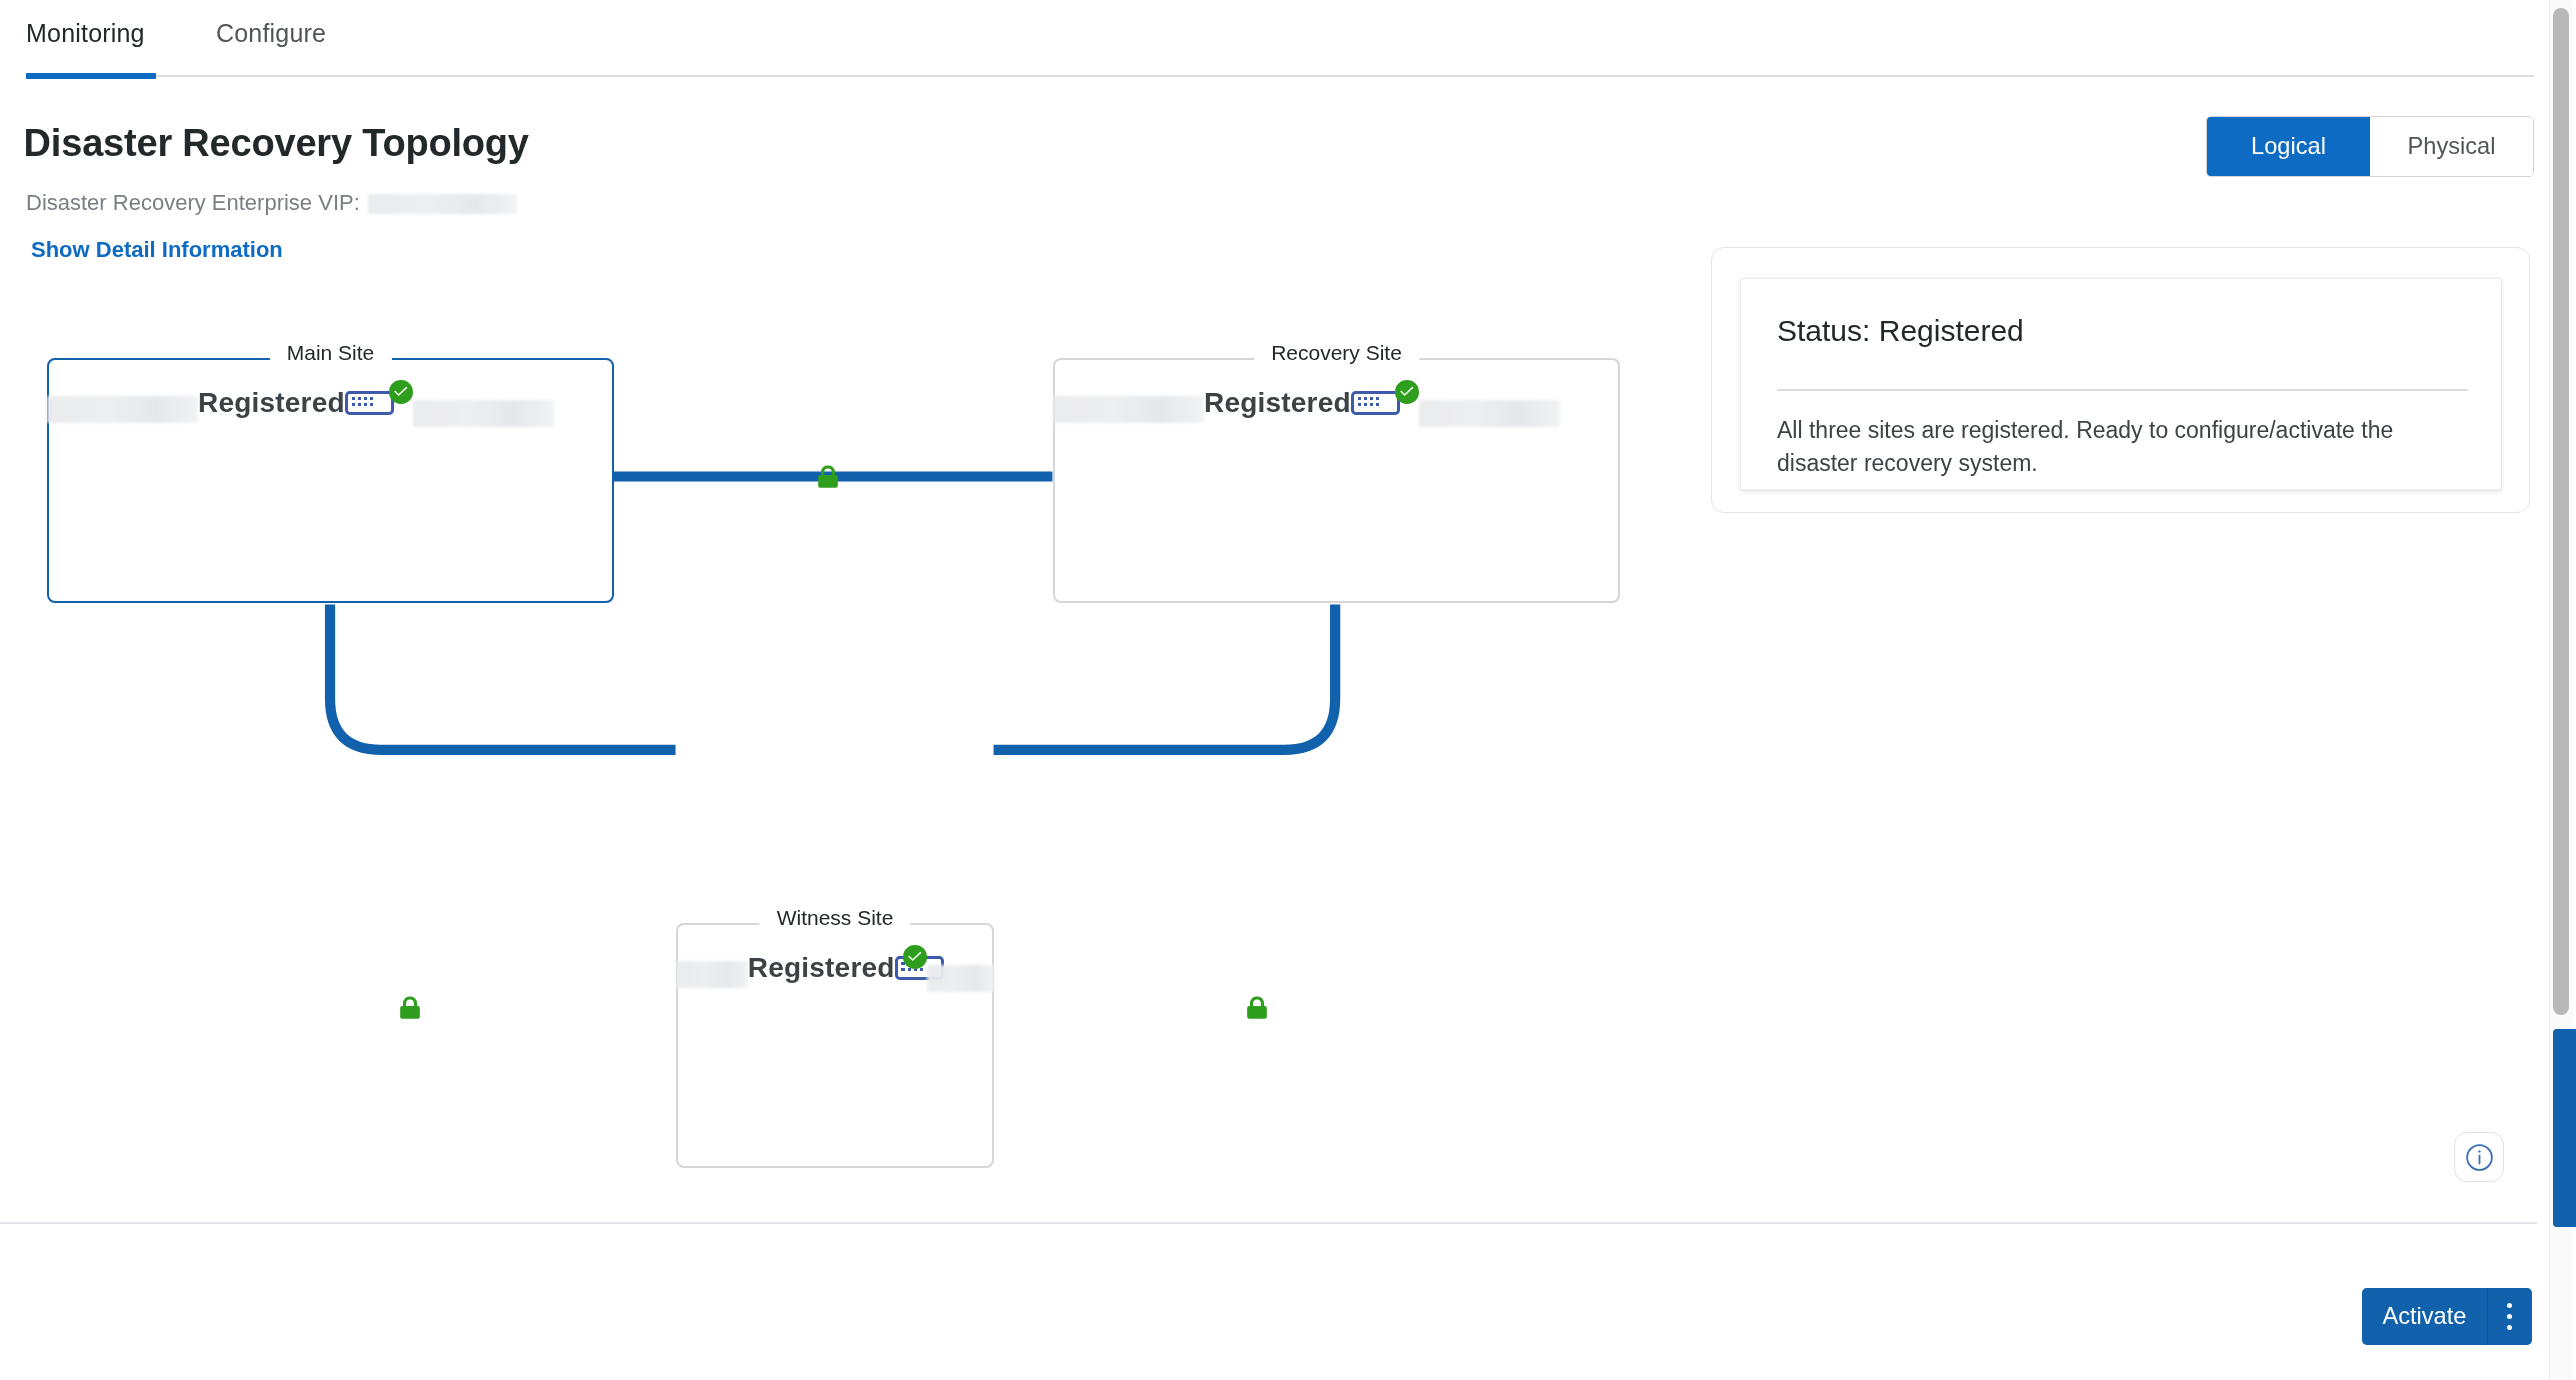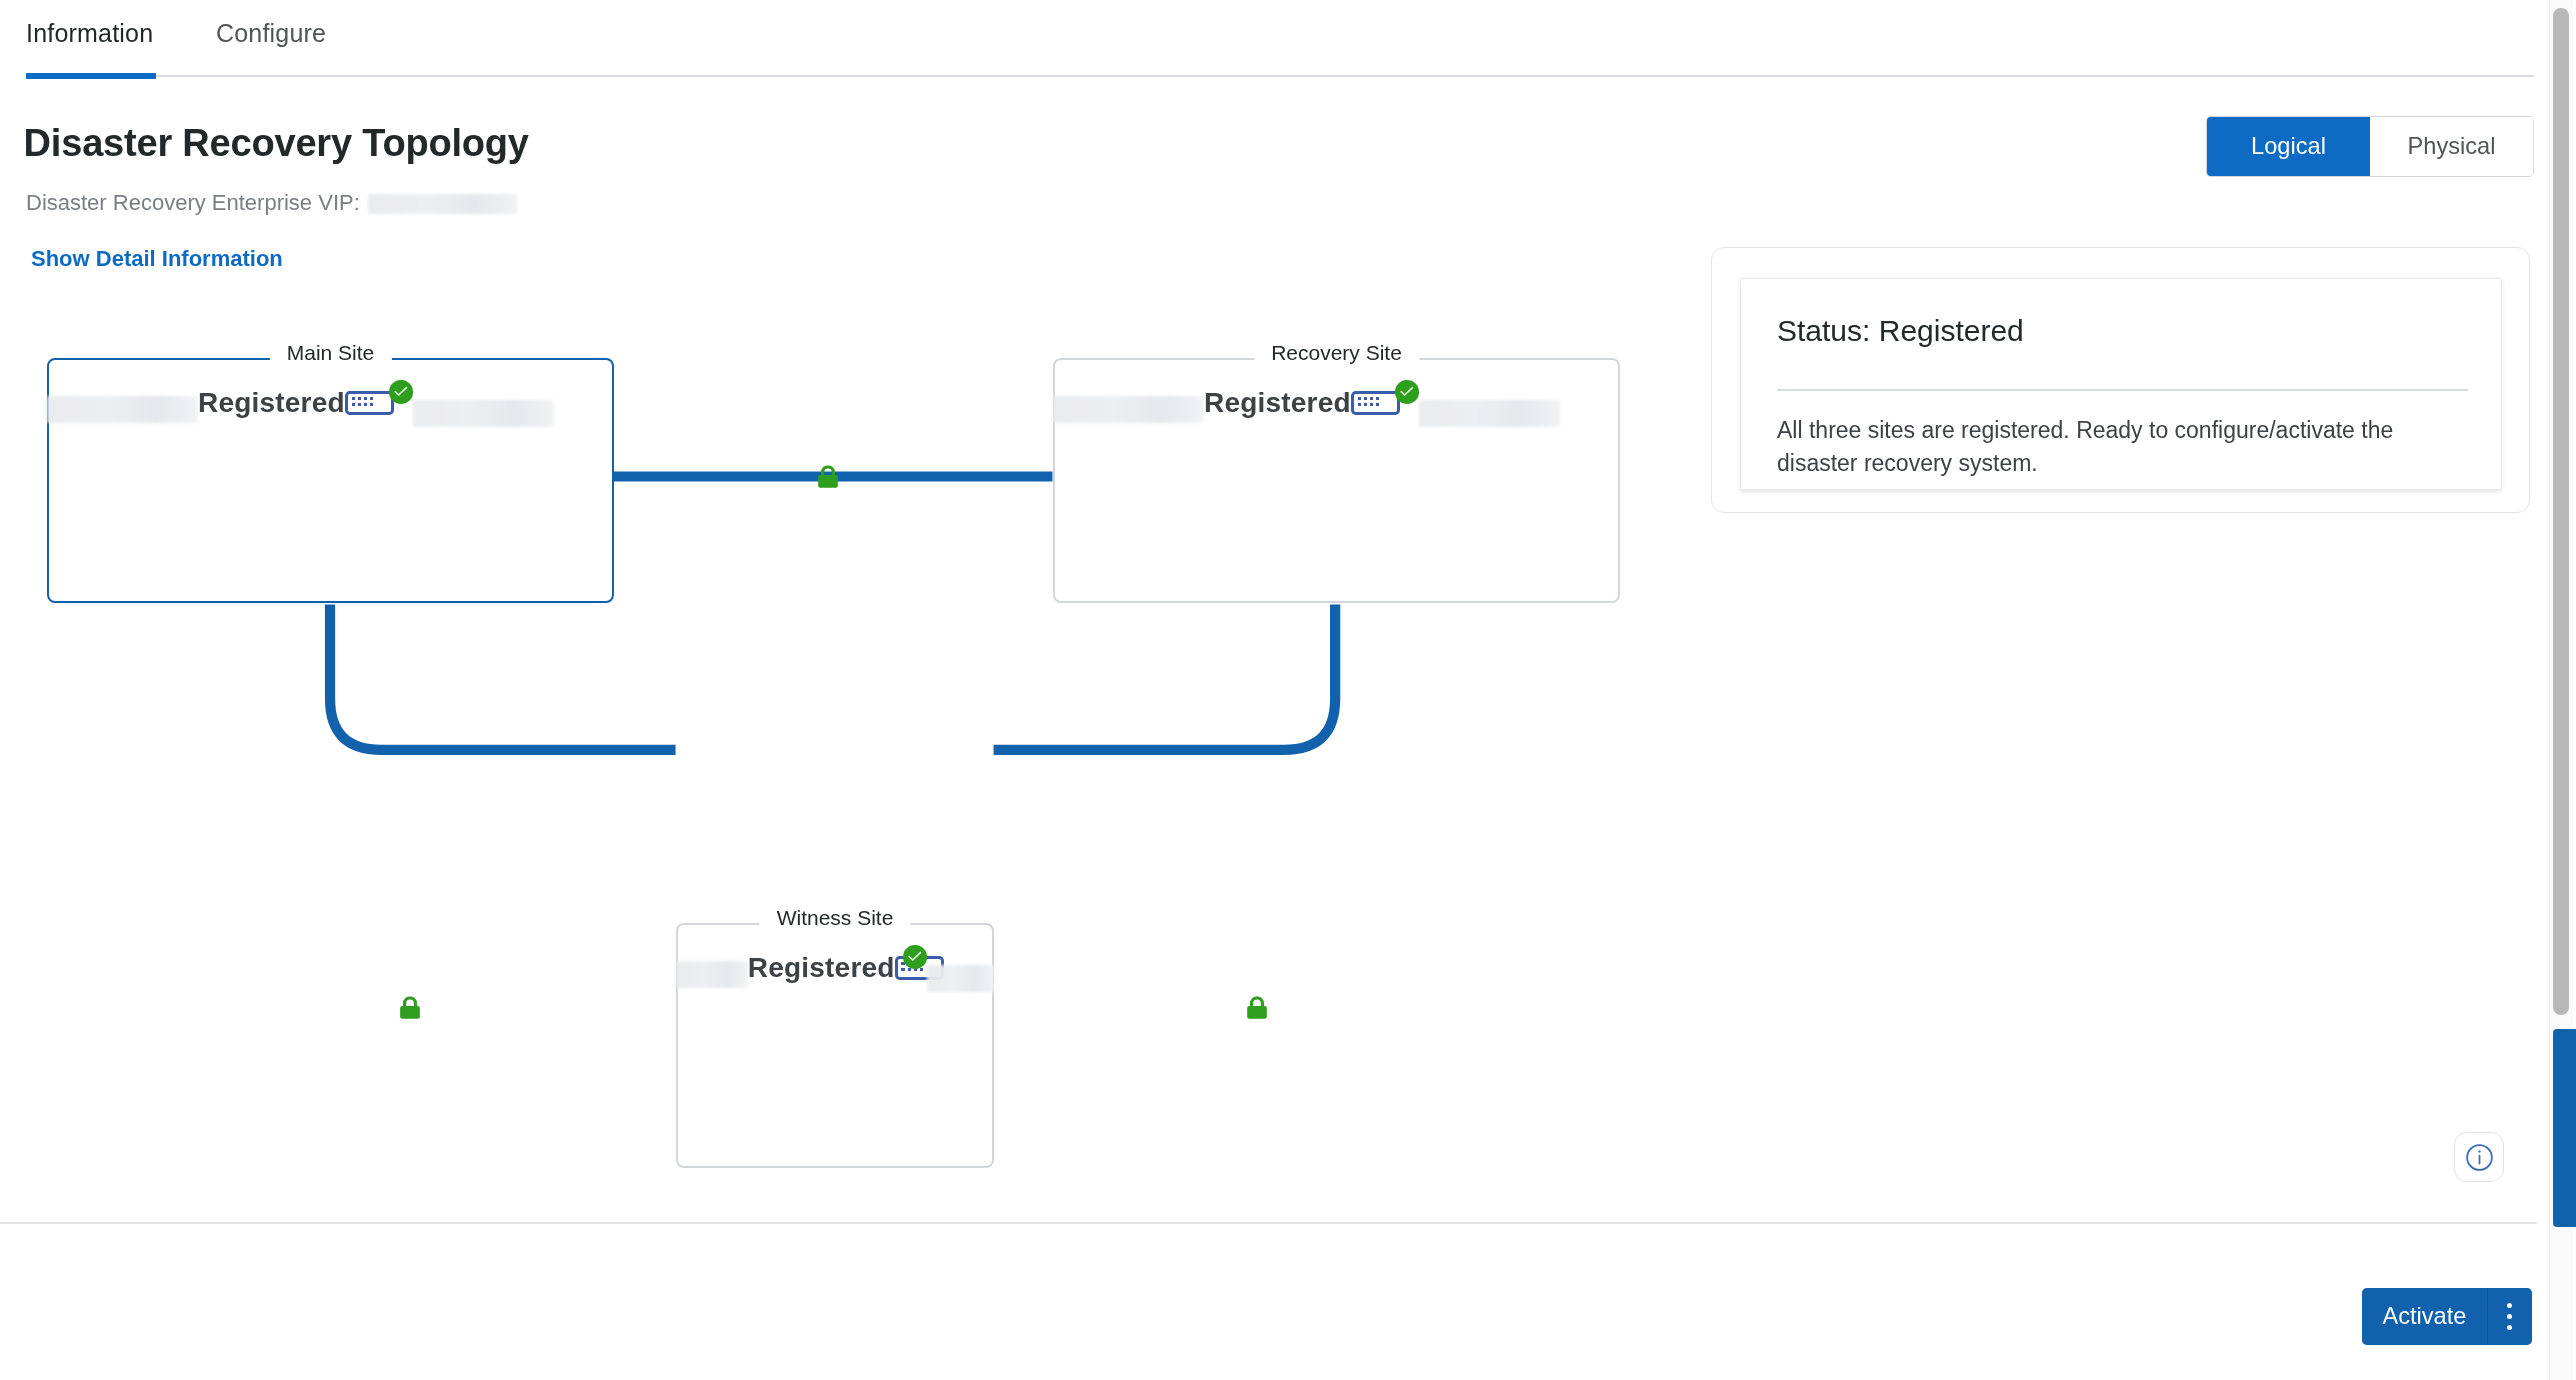--- a/index.html
+++ b/index.html
@@ -46,21 +46,21 @@
     position: absolute; left: 26px; top: 190px;
     font-size: 22px; color: #7a7f85; white-space: nowrap;
   }
   .redact {
     display: inline-block; vertical-align: middle;
     background: linear-gradient(90deg,#e9eaec 0%,#eceef0 40%,#e4e6e9 72%,#f1f2f4 100%);
     border-radius: 1.6px; filter: blur(1.7px); opacity: .95;
   }
   .vip-redact { width: 149px; height: 20.4px; margin-left: 7.9px; }
   .detail-link {
-    position: absolute; left: 31px; top: 246px;
+    position: absolute; left: 31px; top: 237px;
     font-size: 22px; font-weight: bold; color: #0d6bc4;
     cursor: pointer; white-space: nowrap;
   }
 
   
   .seg {
     position: absolute; left: 2206px; top: 116px;
     width: 328px; height: 61px;
     display: flex; border-radius: 4.7px; overflow: hidden;
     border: 1.6px solid #d3d7db; background: #fff;
@@ -190,21 +190,21 @@
     background: #1161ad; border-radius: 3.9px 0 0 3.9px; cursor: pointer;
   }
 </style>
 </head>
 <body>
 
 <div id="root">
 
   <div class="tabbar">
     <div class="tabbar-line"></div>
-    <div class="tab tab-monitoring active">Information</div>
+    <div class="tab tab-monitoring active">Monitoring</div>
     <div class="tab tab-configure">Configure</div>
     <div class="tab-underline"></div>
   </div>
 
   <div class="page-title">Disaster Recovery Topology</div>
 
   <div class="vip-row">
     <span>Disaster Recovery Enterprise VIP:</span><span class="redact vip-redact"></span>
   </div>
 

